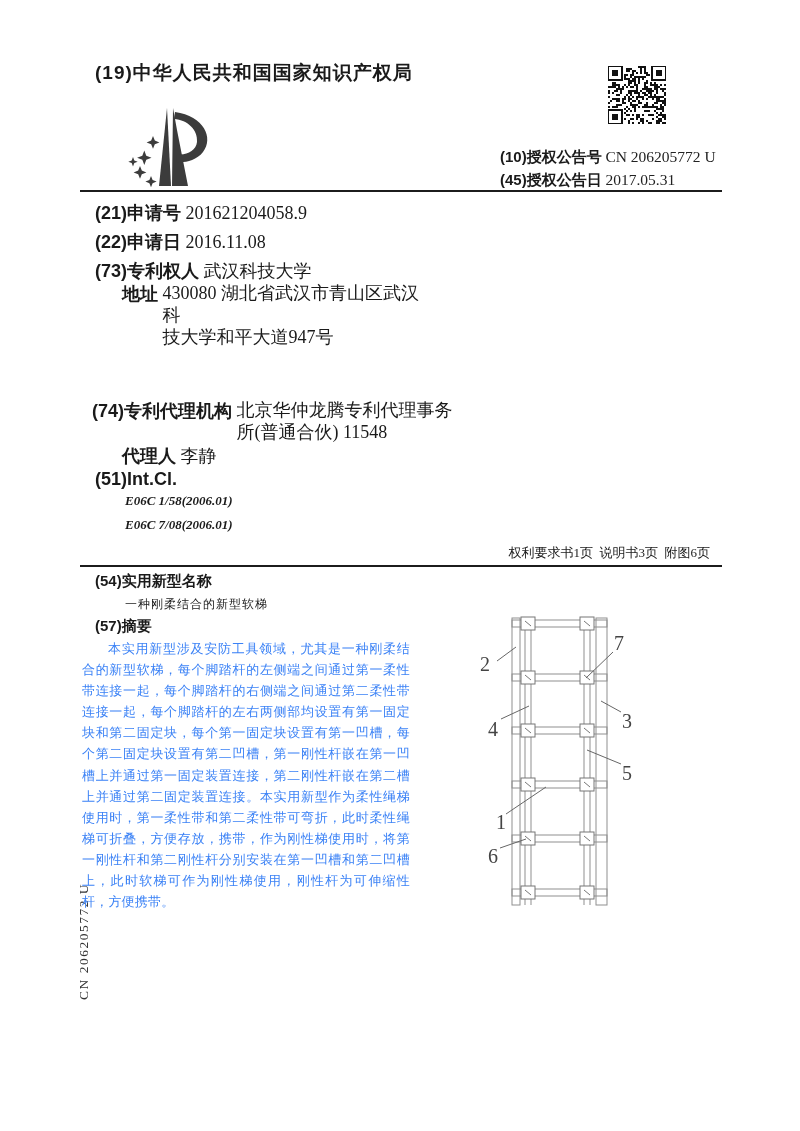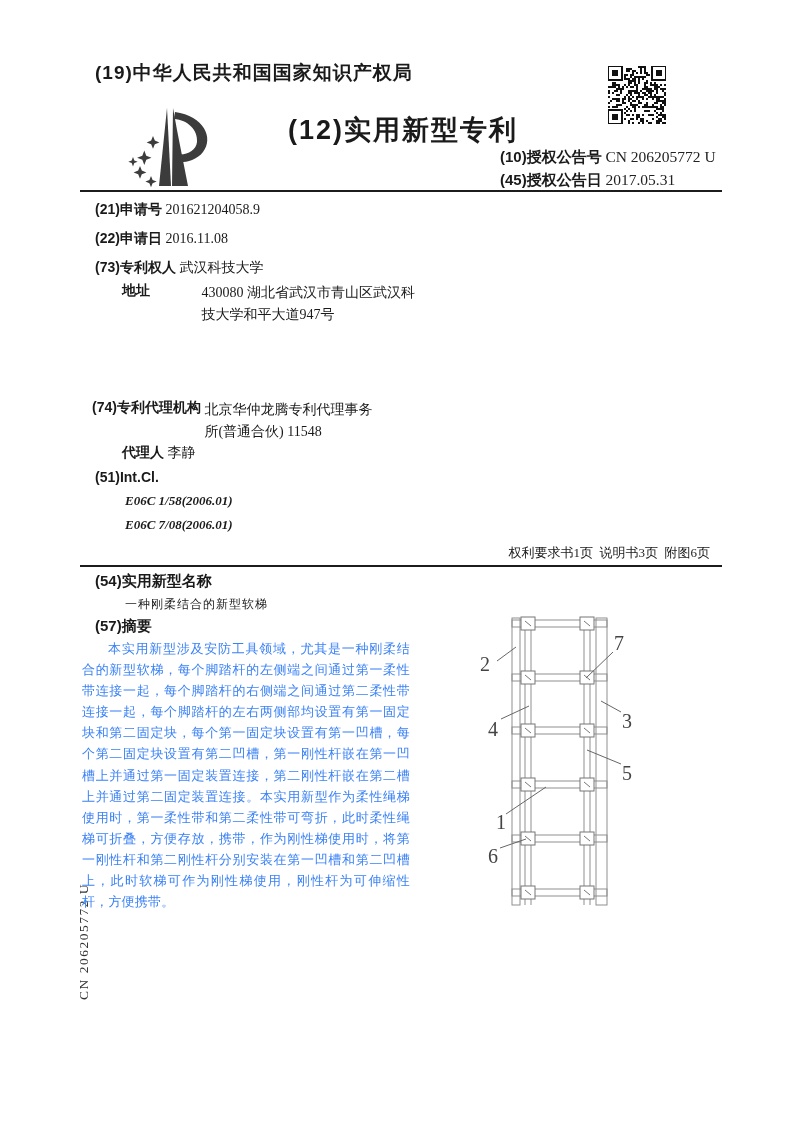--- a/index.html
+++ b/index.html
@@ -5,33 +5,33 @@
   html,body{margin:0;padding:0;background:#e8e8e8;}
   .page{
     position:relative;width:800px;height:1131px;background:#ffffff;
     margin:0 auto;overflow:hidden;
     font-family:"Liberation Serif","DejaVu Serif",serif;color:#1a1a1a;
   }
   .abs{position:absolute;}
   .hei{font-family:"Liberation Sans","DejaVu Sans",sans-serif;font-weight:bold;text-align:center;}
   .serif{font-family:"Liberation Serif","DejaVu Serif",serif;font-weight:normal;}
   .pre{white-space:pre;}
-  .preline{white-space:pre-line;margin-left:48px;}
+  .preline{white-space:pre-line;}
 
   
   .office-line{left:95px;top:60px;font-size:19px;letter-spacing:1px;}
   .doc-type{left:288px;top:112px;font-size:27px;letter-spacing:2px;}
   .pub-line{left:500px;font-size:15px;}
   .pub-line .val{font-size:15.5px;color:#222;}
   .rule{position:absolute;left:80px;width:642px;background:#1c1c1c;height:2px;}
   .rule1{top:190px;}
   .rule2{top:565px;}
 
   
-  .row{position:absolute;font-size:14px;}
+  .row{position:absolute;font-size:18px;}
   .row .lbl{font-family:"Liberation Sans","DejaVu Sans",sans-serif;font-weight:bold;}
   .row .val{font-family:"Liberation Serif","DejaVu Serif",serif;}
   .wrapblock{display:inline-block;vertical-align:top;}
   .intcl{font-style:italic;font-weight:bold;font-size:13px;}
   .pages-info{right:90px;top:544px;font-size:13px;text-align:right;}
 
   
   .sec-label{font-size:15px;}
   .invention-title{left:125px;top:596px;font-size:12px;letter-spacing:1px;}
   .abstract-text{
@@ -372,21 +372,20 @@
           <path d="M24 48 l2.2 5.8 5.8 2.2 -5.8 2.2 -2.2 5.8 -2.2 -5.8 -5.8 -2.2 5.8 -2.2 Z" transform="scale(0.9) translate(3,6)"></path>
           <path d="M33 34 l1.8 4.6 4.6 1.8 -4.6 1.8 -1.8 4.6 -1.8 -4.6 -4.6 -1.8 4.6 -1.8 Z"></path>
           <path d="M20 64 l1.8 4.6 4.6 1.8 -4.6 1.8 -1.8 4.6 -1.8 -4.6 -4.6 -1.8 4.6 -1.8 Z"></path>
           <path d="M31 74 l1.6 4 4 1.6 -4 1.6 -1.6 4 -1.6 -4 -4 -1.6 4 -1.6 Z"></path>
           <path d="M13 55 l1.3 3.4 3.4 1.3 -3.4 1.3 -1.3 3.4 -1.3 -3.4 -3.4 -1.3 3.4 -1.3 Z"></path>
         </g>
       </g>
     </svg>
   </div>
 
-  <div class="abs doc-type hei">(12)实用新型专利</div>
 
   <div class="abs pub-line" style="top:148px;">
     <span class="hei">(10)授权公告号</span>
     <span class="val serif">CN 206205772 U</span>
   </div>
   <div class="abs pub-line" style="top:171px;">
     <span class="hei">(45)授权公告日</span>
     <span class="val serif">2017.05.31</span>
   </div>
 

